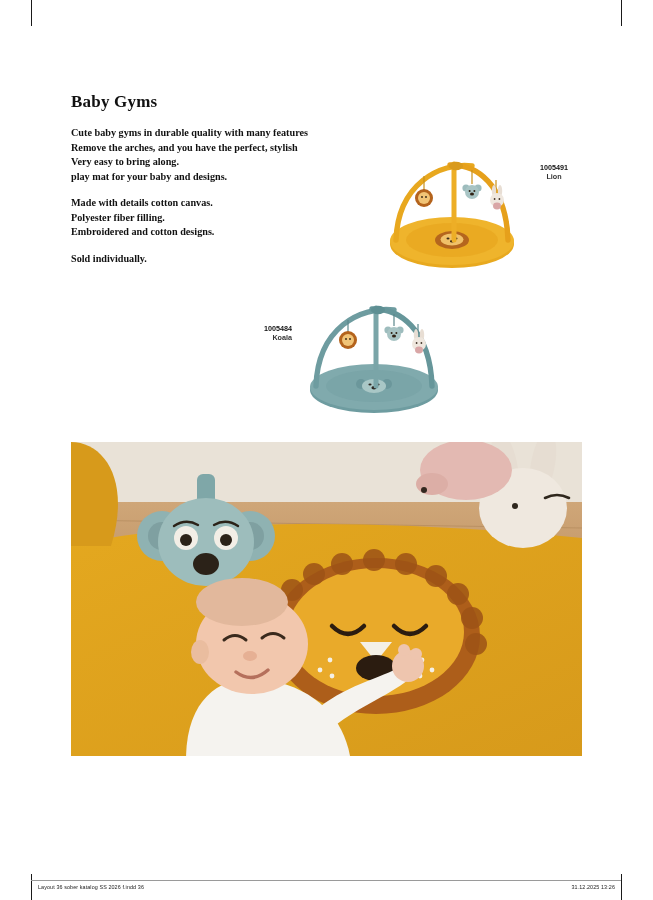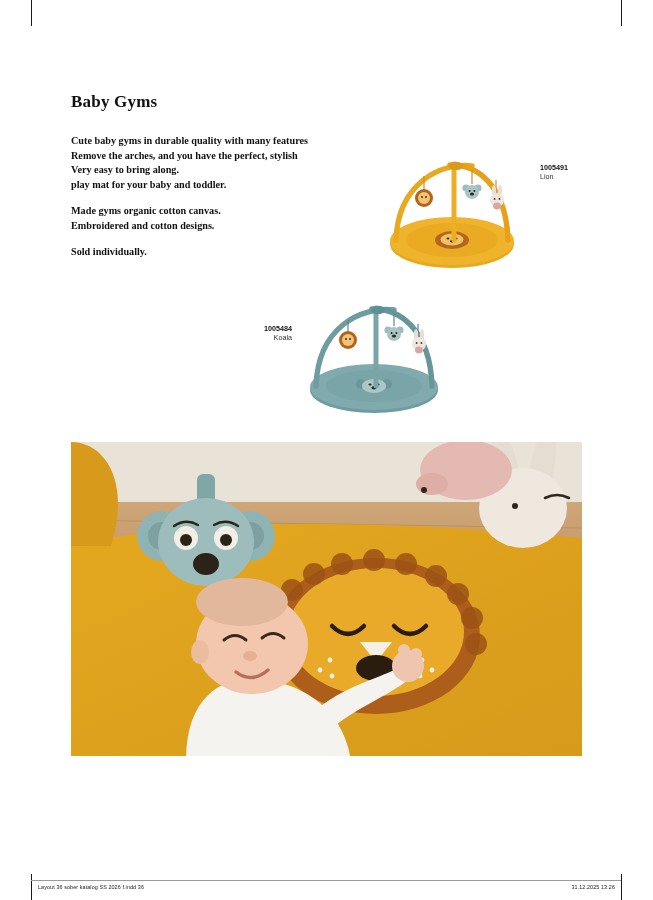--- a/index.html
+++ b/index.html
@@ -36,37 +36,37 @@
   .body-copy {
     position: absolute;
     left: 71px; top: 126px;
     width: 270px;
     font-family: "Liberation Serif", serif;
     font-size: 10.2px;
     line-height: 14.5px;
     color: #111111;
     font-weight: bold;
   }
-  .body-copy p { margin: 8px 0 12px 0; }
+  .body-copy p { margin: 0 0 12px 0; }
   .body-copy p:last-child { margin-bottom: 0; }
   .body-copy .ln { display: block; }
 
   
   .product { position: absolute; }
 
   .sku {
     position: absolute;
     font-family: "Liberation Sans", sans-serif;
     font-size: 7.2px;
     line-height: 9px;
     color: #111111;
   }
   .sku .num { font-weight: bold; display: block; }
-  .sku .nm { display: block; font-weight: normal; color: #333; }
-  .sku.right { text-align: left; }
+  .sku .nm { display: block; font-weight: bold; color: #333; }
+  .sku.right { text-align: center; }
   .sku.left { text-align: right; }
 
   
   .photo {
     position: absolute;
     left: 71px; top: 442px;
     width: 511px; height: 314px;
     overflow: hidden;
     background: #d9a227;
   }
@@ -104,24 +104,25 @@
   <div class="crop-mark cm-bl-v"></div>
   <div class="crop-mark cm-br-v"></div>
 
   <div class="title">Baby Gyms</div>
 
   <div class="body-copy">
     <p>
       <span class="ln">Cute baby gyms in durable quality with many features</span>
       <span class="ln">Remove the arches, and you have the perfect, stylish</span>
       <span class="ln">Very easy to bring along.</span>
-      <span class="ln">play mat for your baby and toddler.</span>
+      <span class="ln">play mat for your baby and designs.</span>
     </p>
     <p>
-      <span class="ln">Made gyms organic cotton canvas.</span>
+      <span class="ln">Made with details cotton canvas.</span>
+      <span class="ln">Polyester fiber filling.</span>
       <span class="ln">Embroidered and cotton designs.</span>
     </p>
     <p>
       <span class="ln">Sold individually.</span>
     </p>
   </div>
 
   <div class="product" style="left:380px; top:140px; width:150px; height:140px;">
     <svg width="150" height="140" viewBox="0 0 150 140">
 

